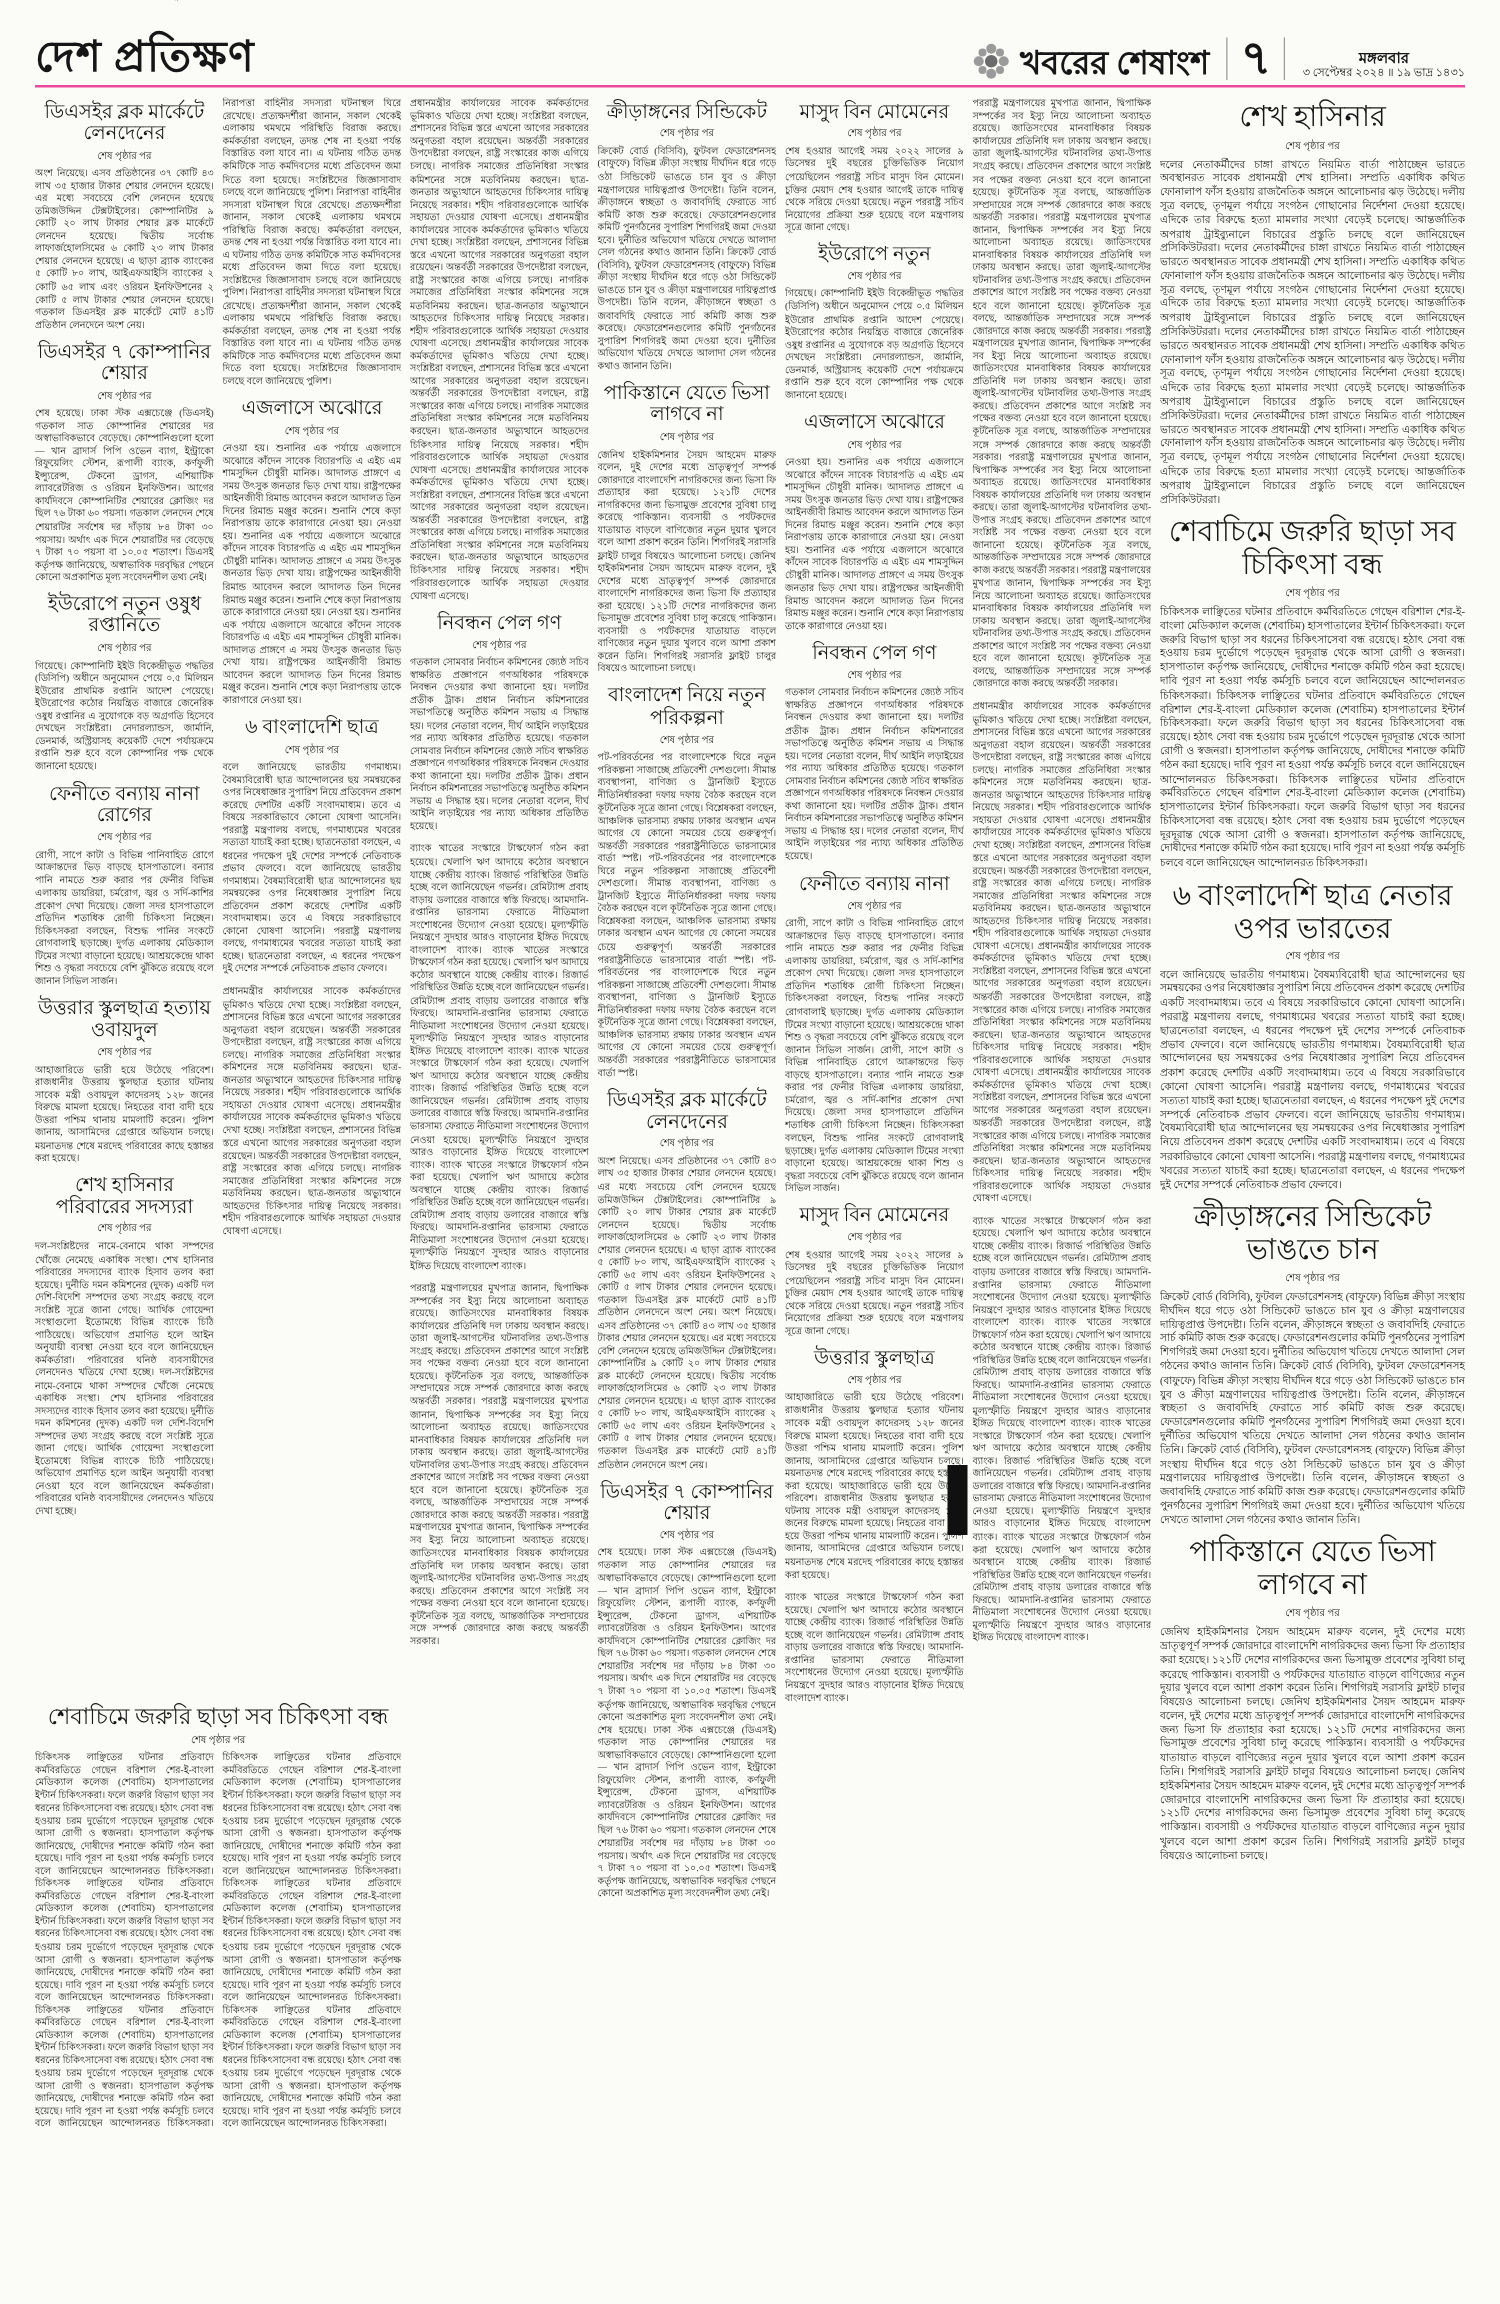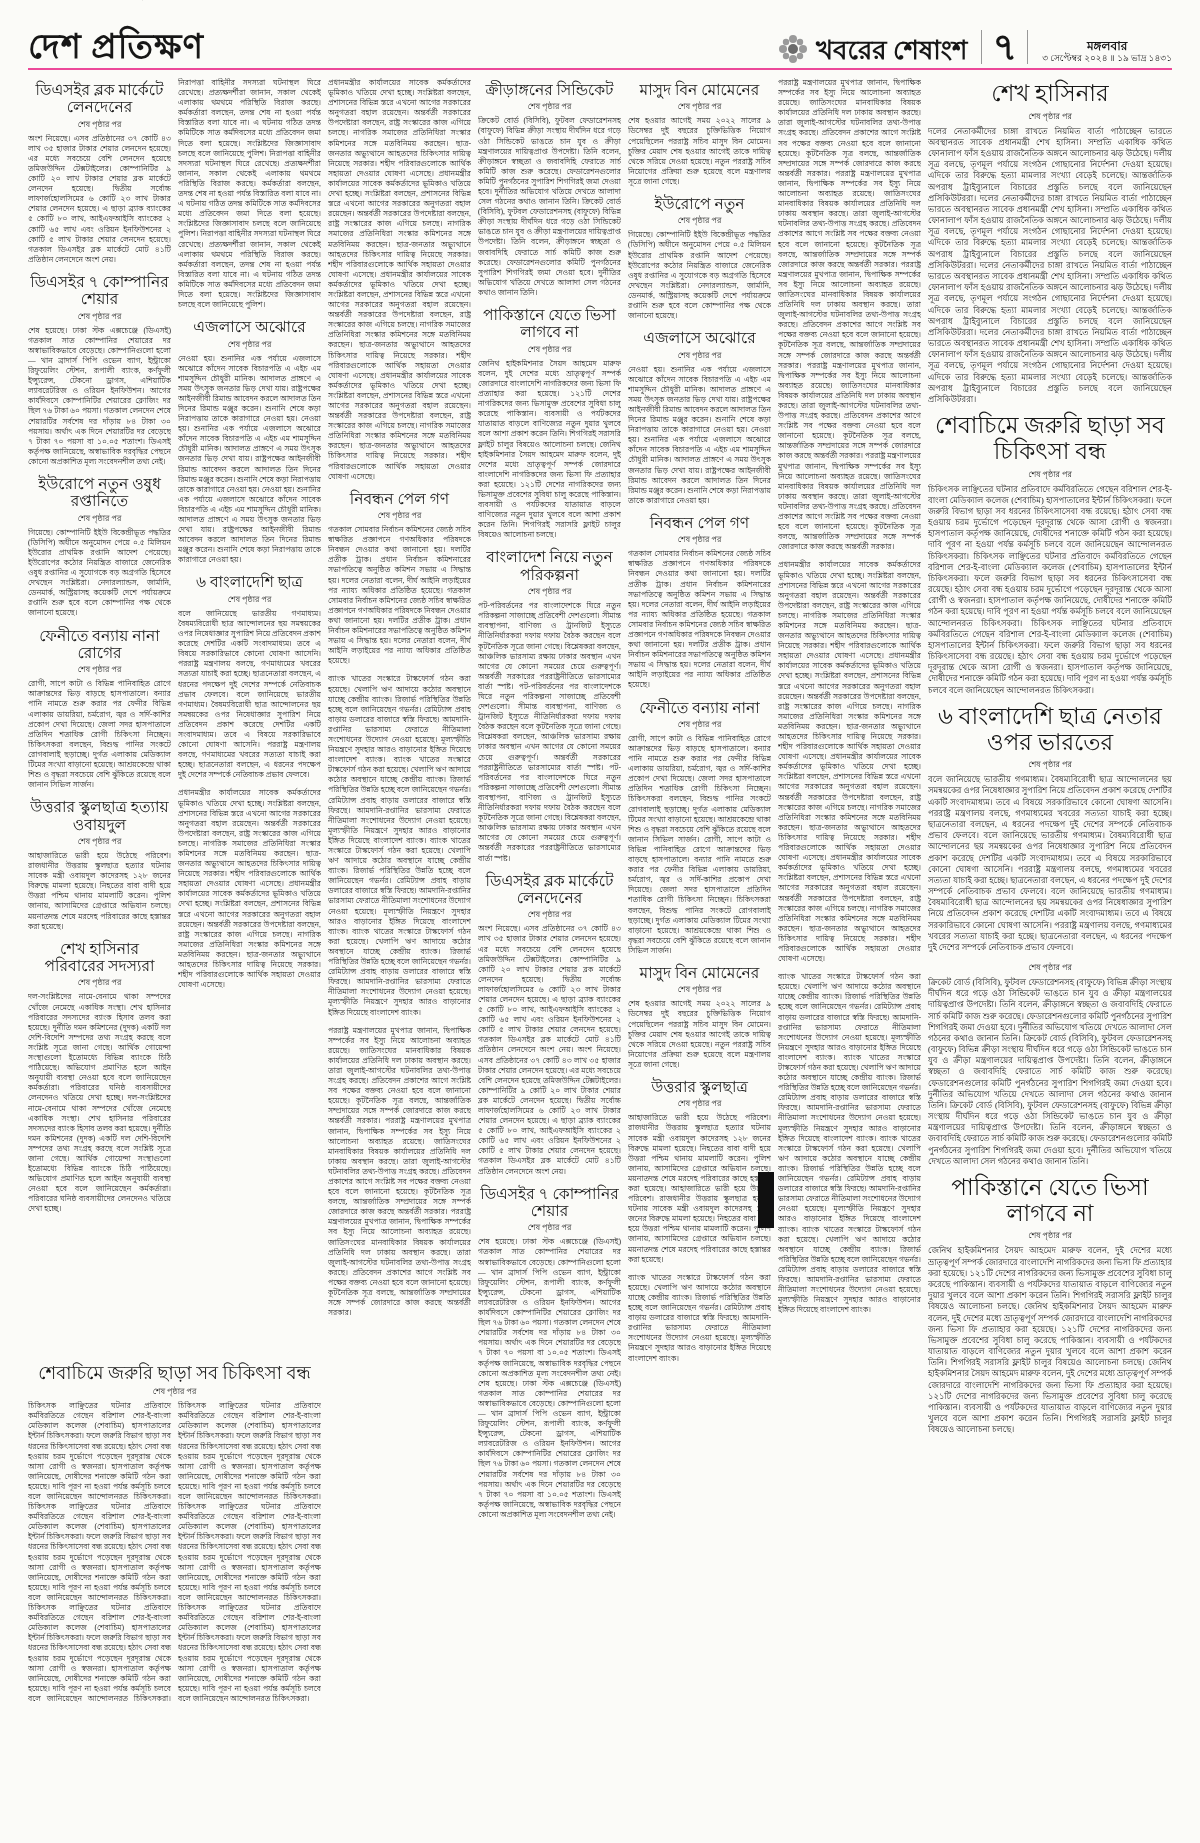--- a/index.html
+++ b/index.html
@@ -278,20 +278,21 @@
           <h2 class="headline">শেবাচিমে জরুরি ছাড়া সব চিকিৎসা বন্ধ</h2>
           <div class="continued">শেষ পৃষ্ঠার পর</div>
           <p class="body">চিকিৎসক লাঞ্ছিতের ঘটনার প্রতিবাদে কর্মবিরতিতে গেছেন বরিশাল শের-ই-বাংলা মেডিক্যাল কলেজ (শেবাচিম) হাসপাতালের ইন্টার্ন চিকিৎসকরা। ফলে জরুরি বিভাগ ছাড়া সব ধরনের চিকিৎসাসেবা বন্ধ রয়েছে। হঠাৎ সেবা বন্ধ হওয়ায় চরম দুর্ভোগে পড়েছেন দূরদূরান্ত থেকে আসা রোগী ও স্বজনরা। হাসপাতাল কর্তৃপক্ষ জানিয়েছে, দোষীদের শনাক্তে কমিটি গঠন করা হয়েছে। দাবি পূরণ না হওয়া পর্যন্ত কর্মসূচি চলবে বলে জানিয়েছেন আন্দোলনরত চিকিৎসকরা। চিকিৎসক লাঞ্ছিতের ঘটনার প্রতিবাদে কর্মবিরতিতে গেছেন বরিশাল শের-ই-বাংলা মেডিক্যাল কলেজ (শেবাচিম) হাসপাতালের ইন্টার্ন চিকিৎসকরা। ফলে জরুরি বিভাগ ছাড়া সব ধরনের চিকিৎসাসেবা বন্ধ রয়েছে। হঠাৎ সেবা বন্ধ হওয়ায় চরম দুর্ভোগে পড়েছেন দূরদূরান্ত থেকে আসা রোগী ও স্বজনরা। হাসপাতাল কর্তৃপক্ষ জানিয়েছে, দোষীদের শনাক্তে কমিটি গঠন করা হয়েছে। দাবি পূরণ না হওয়া পর্যন্ত কর্মসূচি চলবে বলে জানিয়েছেন আন্দোলনরত চিকিৎসকরা। চিকিৎসক লাঞ্ছিতের ঘটনার প্রতিবাদে কর্মবিরতিতে গেছেন বরিশাল শের-ই-বাংলা মেডিক্যাল কলেজ (শেবাচিম) হাসপাতালের ইন্টার্ন চিকিৎসকরা। ফলে জরুরি বিভাগ ছাড়া সব ধরনের চিকিৎসাসেবা বন্ধ রয়েছে। হঠাৎ সেবা বন্ধ হওয়ায় চরম দুর্ভোগে পড়েছেন দূরদূরান্ত থেকে আসা রোগী ও স্বজনরা। হাসপাতাল কর্তৃপক্ষ জানিয়েছে, দোষীদের শনাক্তে কমিটি গঠন করা হয়েছে। দাবি পূরণ না হওয়া পর্যন্ত কর্মসূচি চলবে বলে জানিয়েছেন আন্দোলনরত চিকিৎসকরা।</p>
         </article>
         <article class="story">
           <h2 class="headline">৬ বাংলাদেশি ছাত্র নেতার ওপর ভারতের</h2>
           <div class="continued">শেষ পৃষ্ঠার পর</div>
           <p class="body">বলে জানিয়েছে ভারতীয় গণমাধ্যম। বৈষম্যবিরোধী ছাত্র আন্দোলনের ছয় সমন্বয়কের ওপর নিষেধাজ্ঞার সুপারিশ নিয়ে প্রতিবেদন প্রকাশ করেছে দেশটির একটি সংবাদমাধ্যম। তবে এ বিষয়ে সরকারিভাবে কোনো ঘোষণা আসেনি। পররাষ্ট্র মন্ত্রণালয় বলছে, গণমাধ্যমের খবরের সত্যতা যাচাই করা হচ্ছে। ছাত্রনেতারা বলছেন, এ ধরনের পদক্ষেপ দুই দেশের সম্পর্কে নেতিবাচক প্রভাব ফেলবে। বলে জানিয়েছে ভারতীয় গণমাধ্যম। বৈষম্যবিরোধী ছাত্র আন্দোলনের ছয় সমন্বয়কের ওপর নিষেধাজ্ঞার সুপারিশ নিয়ে প্রতিবেদন প্রকাশ করেছে দেশটির একটি সংবাদমাধ্যম। তবে এ বিষয়ে সরকারিভাবে কোনো ঘোষণা আসেনি। পররাষ্ট্র মন্ত্রণালয় বলছে, গণমাধ্যমের খবরের সত্যতা যাচাই করা হচ্ছে। ছাত্রনেতারা বলছেন, এ ধরনের পদক্ষেপ দুই দেশের সম্পর্কে নেতিবাচক প্রভাব ফেলবে। বলে জানিয়েছে ভারতীয় গণমাধ্যম। বৈষম্যবিরোধী ছাত্র আন্দোলনের ছয় সমন্বয়কের ওপর নিষেধাজ্ঞার সুপারিশ নিয়ে প্রতিবেদন প্রকাশ করেছে দেশটির একটি সংবাদমাধ্যম। তবে এ বিষয়ে সরকারিভাবে কোনো ঘোষণা আসেনি। পররাষ্ট্র মন্ত্রণালয় বলছে, গণমাধ্যমের খবরের সত্যতা যাচাই করা হচ্ছে। ছাত্রনেতারা বলছেন, এ ধরনের পদক্ষেপ দুই দেশের সম্পর্কে নেতিবাচক প্রভাব ফেলবে।</p>
         </article>
         <article class="story">
+          <h2 class="headline">ক্রীড়াঙ্গনের সিন্ডিকেট ভাঙতে চান</h2>
           <div class="continued">শেষ পৃষ্ঠার পর</div>
           <p class="body">ক্রিকেট বোর্ড (বিসিবি), ফুটবল ফেডারেশনসহ (বাফুফে) বিভিন্ন ক্রীড়া সংস্থায় দীর্ঘদিন ধরে গড়ে ওঠা সিন্ডিকেট ভাঙতে চান যুব ও ক্রীড়া মন্ত্রণালয়ের দায়িত্বপ্রাপ্ত উপদেষ্টা। তিনি বলেন, ক্রীড়াঙ্গনে স্বচ্ছতা ও জবাবদিহি ফেরাতে সার্চ কমিটি কাজ শুরু করেছে। ফেডারেশনগুলোর কমিটি পুনর্গঠনের সুপারিশ শিগগিরই জমা দেওয়া হবে। দুর্নীতির অভিযোগ খতিয়ে দেখতে আলাদা সেল গঠনের কথাও জানান তিনি। ক্রিকেট বোর্ড (বিসিবি), ফুটবল ফেডারেশনসহ (বাফুফে) বিভিন্ন ক্রীড়া সংস্থায় দীর্ঘদিন ধরে গড়ে ওঠা সিন্ডিকেট ভাঙতে চান যুব ও ক্রীড়া মন্ত্রণালয়ের দায়িত্বপ্রাপ্ত উপদেষ্টা। তিনি বলেন, ক্রীড়াঙ্গনে স্বচ্ছতা ও জবাবদিহি ফেরাতে সার্চ কমিটি কাজ শুরু করেছে। ফেডারেশনগুলোর কমিটি পুনর্গঠনের সুপারিশ শিগগিরই জমা দেওয়া হবে। দুর্নীতির অভিযোগ খতিয়ে দেখতে আলাদা সেল গঠনের কথাও জানান তিনি। ক্রিকেট বোর্ড (বিসিবি), ফুটবল ফেডারেশনসহ (বাফুফে) বিভিন্ন ক্রীড়া সংস্থায় দীর্ঘদিন ধরে গড়ে ওঠা সিন্ডিকেট ভাঙতে চান যুব ও ক্রীড়া মন্ত্রণালয়ের দায়িত্বপ্রাপ্ত উপদেষ্টা। তিনি বলেন, ক্রীড়াঙ্গনে স্বচ্ছতা ও জবাবদিহি ফেরাতে সার্চ কমিটি কাজ শুরু করেছে। ফেডারেশনগুলোর কমিটি পুনর্গঠনের সুপারিশ শিগগিরই জমা দেওয়া হবে। দুর্নীতির অভিযোগ খতিয়ে দেখতে আলাদা সেল গঠনের কথাও জানান তিনি।</p>
         </article>
         <article class="story">
           <h2 class="headline">পাকিস্তানে যেতে ভিসা লাগবে না</h2>
           <div class="continued">শেষ পৃষ্ঠার পর</div>
           <p class="body">জেনিথ হাইকমিশনার সৈয়দ আহমেদ মারুফ বলেন, দুই দেশের মধ্যে ভ্রাতৃত্বপূর্ণ সম্পর্ক জোরদারে বাংলাদেশি নাগরিকদের জন্য ভিসা ফি প্রত্যাহার করা হয়েছে। ১২১টি দেশের নাগরিকদের জন্য ভিসামুক্ত প্রবেশের সুবিধা চালু করেছে পাকিস্তান। ব্যবসায়ী ও পর্যটকদের যাতায়াত বাড়লে বাণিজ্যের নতুন দুয়ার খুলবে বলে আশা প্রকাশ করেন তিনি। শিগগিরই সরাসরি ফ্লাইট চালুর বিষয়েও আলোচনা চলছে। জেনিথ হাইকমিশনার সৈয়দ আহমেদ মারুফ বলেন, দুই দেশের মধ্যে ভ্রাতৃত্বপূর্ণ সম্পর্ক জোরদারে বাংলাদেশি নাগরিকদের জন্য ভিসা ফি প্রত্যাহার করা হয়েছে। ১২১টি দেশের নাগরিকদের জন্য ভিসামুক্ত প্রবেশের সুবিধা চালু করেছে পাকিস্তান। ব্যবসায়ী ও পর্যটকদের যাতায়াত বাড়লে বাণিজ্যের নতুন দুয়ার খুলবে বলে আশা প্রকাশ করেন তিনি। শিগগিরই সরাসরি ফ্লাইট চালুর বিষয়েও আলোচনা চলছে। জেনিথ হাইকমিশনার সৈয়দ আহমেদ মারুফ বলেন, দুই দেশের মধ্যে ভ্রাতৃত্বপূর্ণ সম্পর্ক জোরদারে বাংলাদেশি নাগরিকদের জন্য ভিসা ফি প্রত্যাহার করা হয়েছে। ১২১টি দেশের নাগরিকদের জন্য ভিসামুক্ত প্রবেশের সুবিধা চালু করেছে পাকিস্তান। ব্যবসায়ী ও পর্যটকদের যাতায়াত বাড়লে বাণিজ্যের নতুন দুয়ার খুলবে বলে আশা প্রকাশ করেন তিনি। শিগগিরই সরাসরি ফ্লাইট চালুর বিষয়েও আলোচনা চলছে।</p>
         </article>
       </div>
   </div>

